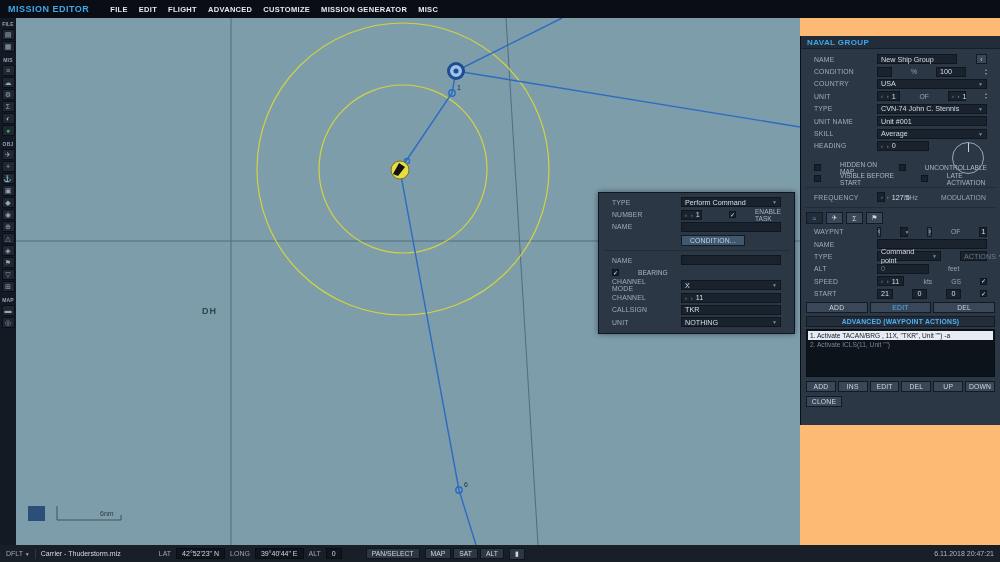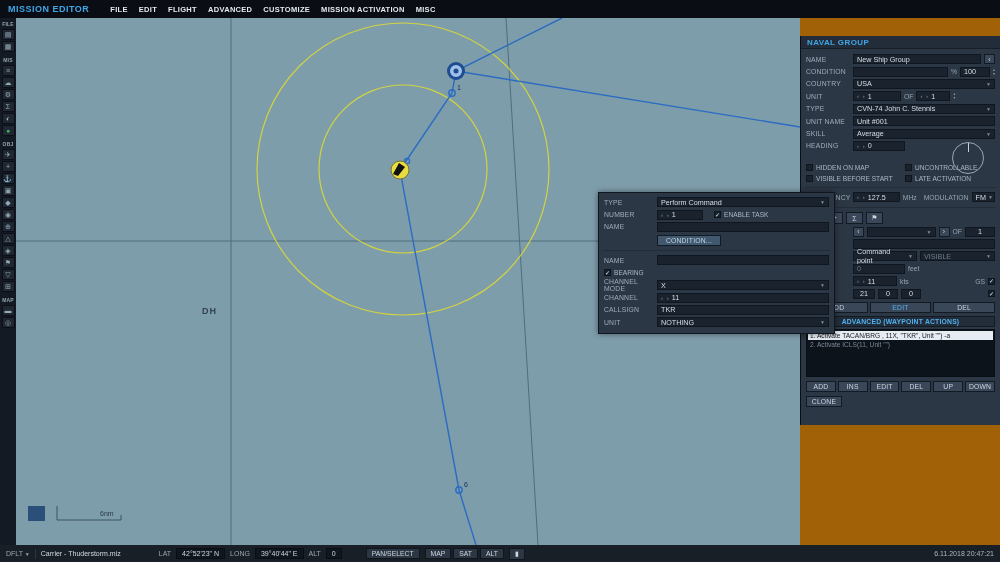--- a/index.html
+++ b/index.html
@@ -1,19 +1,19 @@
 <!DOCTYPE html>
 <html><head>
 <meta charset="utf-8">
 <style>
   * { box-sizing: border-box; }
   html,body { margin:0; padding:0; background:#05070a; }
   #app {
     position:relative; width:1000px; height:562px; overflow:hidden;
-    background:#a16207; font-family:"Liberation Sans", sans-serif;
+    background:#fdba74; font-family:"Liberation Sans", sans-serif;
     -webkit-font-smoothing:antialiased;
   }
   
   .topbar{position:absolute;top:0;left:0;width:1000px;height:18px;background:#0a0e14;
     display:flex;align-items:center;padding-left:8px;gap:11px;z-index:30;}
   .apptitle{color:#3fa7e8;font-weight:bold;font-size:9px;letter-spacing:.5px;margin-right:10px;}
   .menu{color:#e2e9ef;font-size:7.5px;font-weight:bold;letter-spacing:.3px;cursor:default;}
   
   .sidebar{position:absolute;top:18px;left:0;width:16px;height:527px;background:#141a23;
     display:flex;flex-direction:column;align-items:center;padding-top:2px;gap:1px;z-index:20;}
@@ -21,21 +21,21 @@
   .sec-label{color:#93a3b0;font-size:5px;font-weight:bold;letter-spacing:.2px;padding:1px 0;}
   .tool-icon{width:13px;height:11px;display:flex;align-items:center;justify-content:center;
     font-size:7px;line-height:1;color:#97a8b5;background:#1e2732;border:1px solid #0c1016;border-radius:1px;cursor:default;}
   
   .map{position:absolute;top:18px;left:16px;width:784px;height:527px;z-index:1;}
   
   .rpanel{position:absolute;top:36px;right:0;width:200px;height:389px;background:#2c3745;
     border-left:1px solid #0b0f15;color:#b9c4cf;z-index:25;}
   .ptitle{background:#232d3a;color:#3fa7e8;font-weight:bold;font-size:8px;letter-spacing:.4px;
     height:13px;display:flex;align-items:center;padding:0 6px;border-bottom:1px solid #161e28;margin-bottom:4px;}
-  .prow{display:flex;align-items:center;padding:0 5px;height:12.4px;gap:3px;font-size:7px;}
+  .prow{display:flex;align-items:center;padding:0 13px;height:12.4px;gap:19px;font-size:7px;}
   .plabel{width:44px;flex:none;color:#9fadba;font-size:6.8px;letter-spacing:.2px;}
   .pinput{background:#1a222e;border:1px solid #10161f;color:#d6dee6;height:10px;
     display:flex;align-items:center;padding:0 3px;font-size:7.2px;gap:2px;min-width:0;}
   .grow{flex:1;}
   .dd-arrow{margin-left:auto;color:#7e8c99;font-size:5px;flex:none;}
   .steps{color:#8a98a6;font-size:6px;letter-spacing:1px;flex:none;}
   .unit-txt{color:#95a3b0;font-size:6.8px;}
   .dim{color:#6d7a88;}
   .cb{width:7px;height:7px;flex:none;border:1px solid #0f151d;background:#1a222e;
     display:inline-flex;align-items:center;justify-content:center;color:#d9ecfa;font-size:6px;line-height:1;}
@@ -54,21 +54,21 @@
   .tabbtn.active{background:#232d3a;color:#4fb0f0;}
   .advanced{display:flex;align-items:center;justify-content:center;height:11px;margin:1px 5px;
     background:#232d3a;border:1px solid #121a24;color:#4fb0f0;font-size:6.8px;font-weight:bold;letter-spacing:.2px;}
   .actlist{margin:2px 5px;background:#0d131b;border:1px solid #090e14;height:48px;overflow:hidden;
     display:flex;flex-direction:column;padding:1px;}
   .actitem{font-size:6.6px;color:#7b8794;padding:1px 2px;white-space:nowrap;overflow:hidden;}
   .actitem.selected{background:#e6ecf1;color:#141a21;}
   .btnrow{display:flex;gap:2px;padding:2px 5px;}
   .btnrow .btn{flex:1;padding:0 2px;}
   
-  .dialog{position:absolute;left:598px;top:192px;width:237px;background:#2c3745;
+  .dialog{position:absolute;left:598px;top:192px;width:197px;background:#2c3745;
     border:1px solid #10161f;box-shadow:0 0 6px rgba(0,0,0,.45);z-index:26;padding:3px 0 4px;}
   .dialog .plabel{width:50px;}
   
   .statusbar{position:absolute;left:0;bottom:0;width:1000px;height:17px;background:#191f27;
     display:flex;align-items:center;font-size:7px;color:#9aa7b3;gap:5px;padding:0 6px;z-index:30;}
   .sb-box{background:#10161d;border:1px solid #0a0e13;color:#cfd8e0;padding:1px 5px;font-size:7px;}
   .sb-btn{background:#2c3743;border:1px solid #10161d;color:#cfd8e0;padding:1px 5px;font-size:6.8px;}
   .sb-sep{width:1px;height:10px;background:#2c3743;}
   .sb-right{margin-left:auto;color:#aeb9c4;}
   .sb-mission{color:#d3dbe2;}
@@ -79,21 +79,21 @@
 <div id="app">
 
   <div class="topbar">
     <span class="apptitle">MISSION EDITOR</span>
     <span class="menus" style="display:flex;gap:11px;">
       <span class="menu">FILE</span>
         <span class="menu">EDIT</span>
         <span class="menu">FLIGHT</span>
         <span class="menu">ADVANCED</span>
         <span class="menu">CUSTOMIZE</span>
-        <span class="menu">MISSION ACTIVATION</span>
+        <span class="menu">MISSION GENERATOR</span>
         <span class="menu">MISC</span>
     </span>
   </div>
 
   <div class="sidebar">
     <div class="sec">
       <div class="sec-label">FILE</div>
       <div class="icons" style="display:flex;flex-direction:column;gap:1px;">
         <div class="tool-icon">
             <span>▤</span>
@@ -376,21 +376,21 @@
         </div>
     </div>
 
     <div class="prow">
       <span class="plabel">TYPE</span>
       <div class="pinput" style="width:64px;">
           <span>Command point</span>
           <span class="dd-arrow">▼</span>
         </div>
       <div class="pinput grow dim">
-          <span class="dim">VISIBLE</span>
+          <span class="dim">ACTIONS</span>
           <span class="dd-arrow">▼</span>
         </div>
     </div>
 
     <div class="prow">
       <span class="plabel">ALT</span>
       <div class="pinput" style="width:52px;">
           <span class="dim">0</span>
         </div>
       <span class="unit-txt">feet</span>

